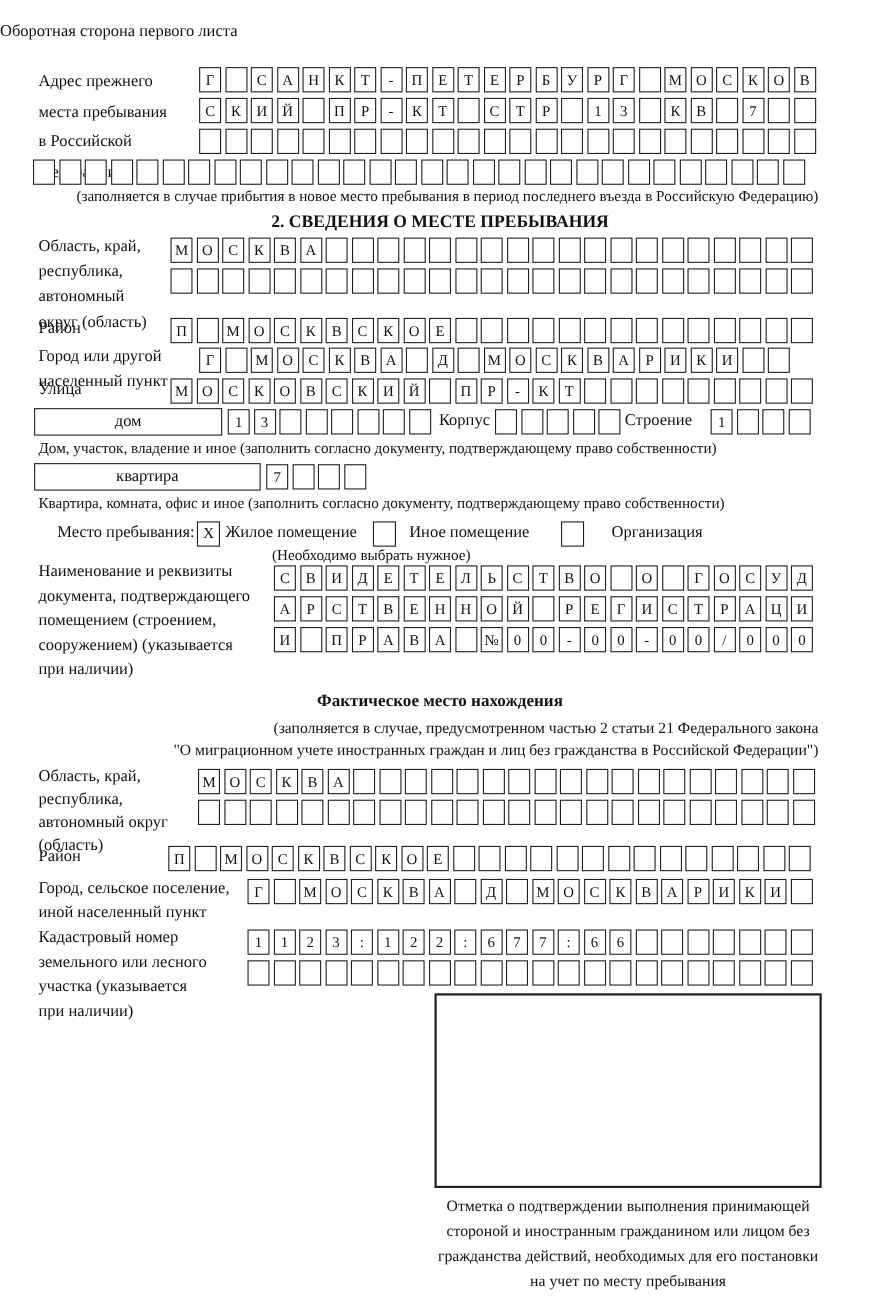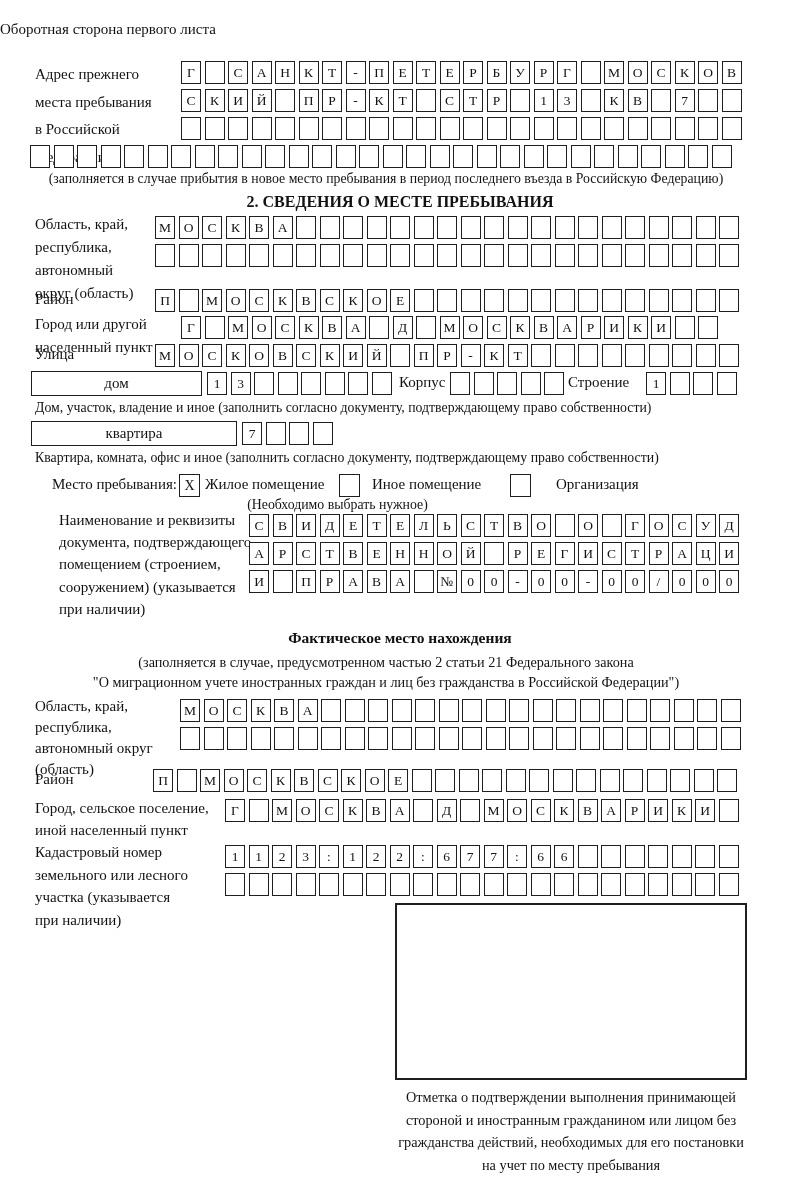--- a/index.html
+++ b/index.html
@@ -8,21 +8,21 @@
   .cellrow{position:absolute;display:flex;gap:3.5px;}
   .cell{box-sizing:border-box;width:20px;height:23px;border:1.7px solid #1f1f1f;
         display:flex;align-items:center;justify-content:center;
         font-size:13.5px;line-height:1;background:#fff;}
   .cb{position:absolute;box-sizing:border-box;width:21px;height:23px;border:1.7px solid #1f1f1f;
       display:flex;align-items:center;justify-content:center;font-size:14px;background:#fff;}
   .lblblock{position:absolute;font-size:15px;}
   .lblblock span{display:block;}
   .lbl{position:absolute;font-size:15px;white-space:nowrap;}
   .caption{position:absolute;font-size:13.8px;white-space:nowrap;}
-  .center{left:14px;width:744px;text-align:center;white-space:normal;}
+  .center{left:0;width:744px;text-align:right;white-space:normal;}
   .title{position:absolute;left:0;width:800px;text-align:center;font-weight:bold;font-size:16px;}
   .bigbox{position:absolute;box-sizing:border-box;border:1.7px solid #1f1f1f;
           display:flex;align-items:center;justify-content:center;font-size:15px;background:#fff;}
   .stamp{position:absolute;box-sizing:border-box;border:2px solid #1f1f1f;background:#fff;}
   .stampcap{position:absolute;text-align:center;font-size:14.3px;line-height:22.5px;}
   .stampcap span{display:block;}
 </style>
 </head>
 <body>
 
@@ -342,21 +342,21 @@
 
   <div class="lbl" style="left:36px;top:476px;margin-left:16px;">Место пребывания:</div>
   <div class="cb" style="left:179px;top:474px;">X</div>
   <div class="lbl" style="left:205px;top:476px;">Жилое помещение</div>
   <div class="cb" style="left:339px;top:474px;"></div>
   <div class="lbl" style="left:372px;top:476px;">Иное помещение</div>
   <div class="cb" style="left:510px;top:474px;"></div>
   <div class="lbl" style="left:556px;top:476px;">Организация</div>
   <div class="caption" style="left:180px;top:497px;width:315px;text-align:center;">(Необходимо выбрать нужное)</div>
 
-  <div class="lblblock" style="left:35px;top:509px;line-height:22.2px;margin-left:24px;">
+  <div class="lblblock" style="left:35px;top:509px;line-height:22.2px;">
     <span>Наименование и реквизиты</span>
     <span>документа, подтверждающего</span>
     <span>помещением (строением,</span>
     <span>сооружением) (указывается</span>
     <span>при наличии)</span>
   </div>
   <div class="cellrow" style="left:249px;top:514px;">
       <span class="cell">С</span>
       <span class="cell">В</span>
       <span class="cell">И</span>

